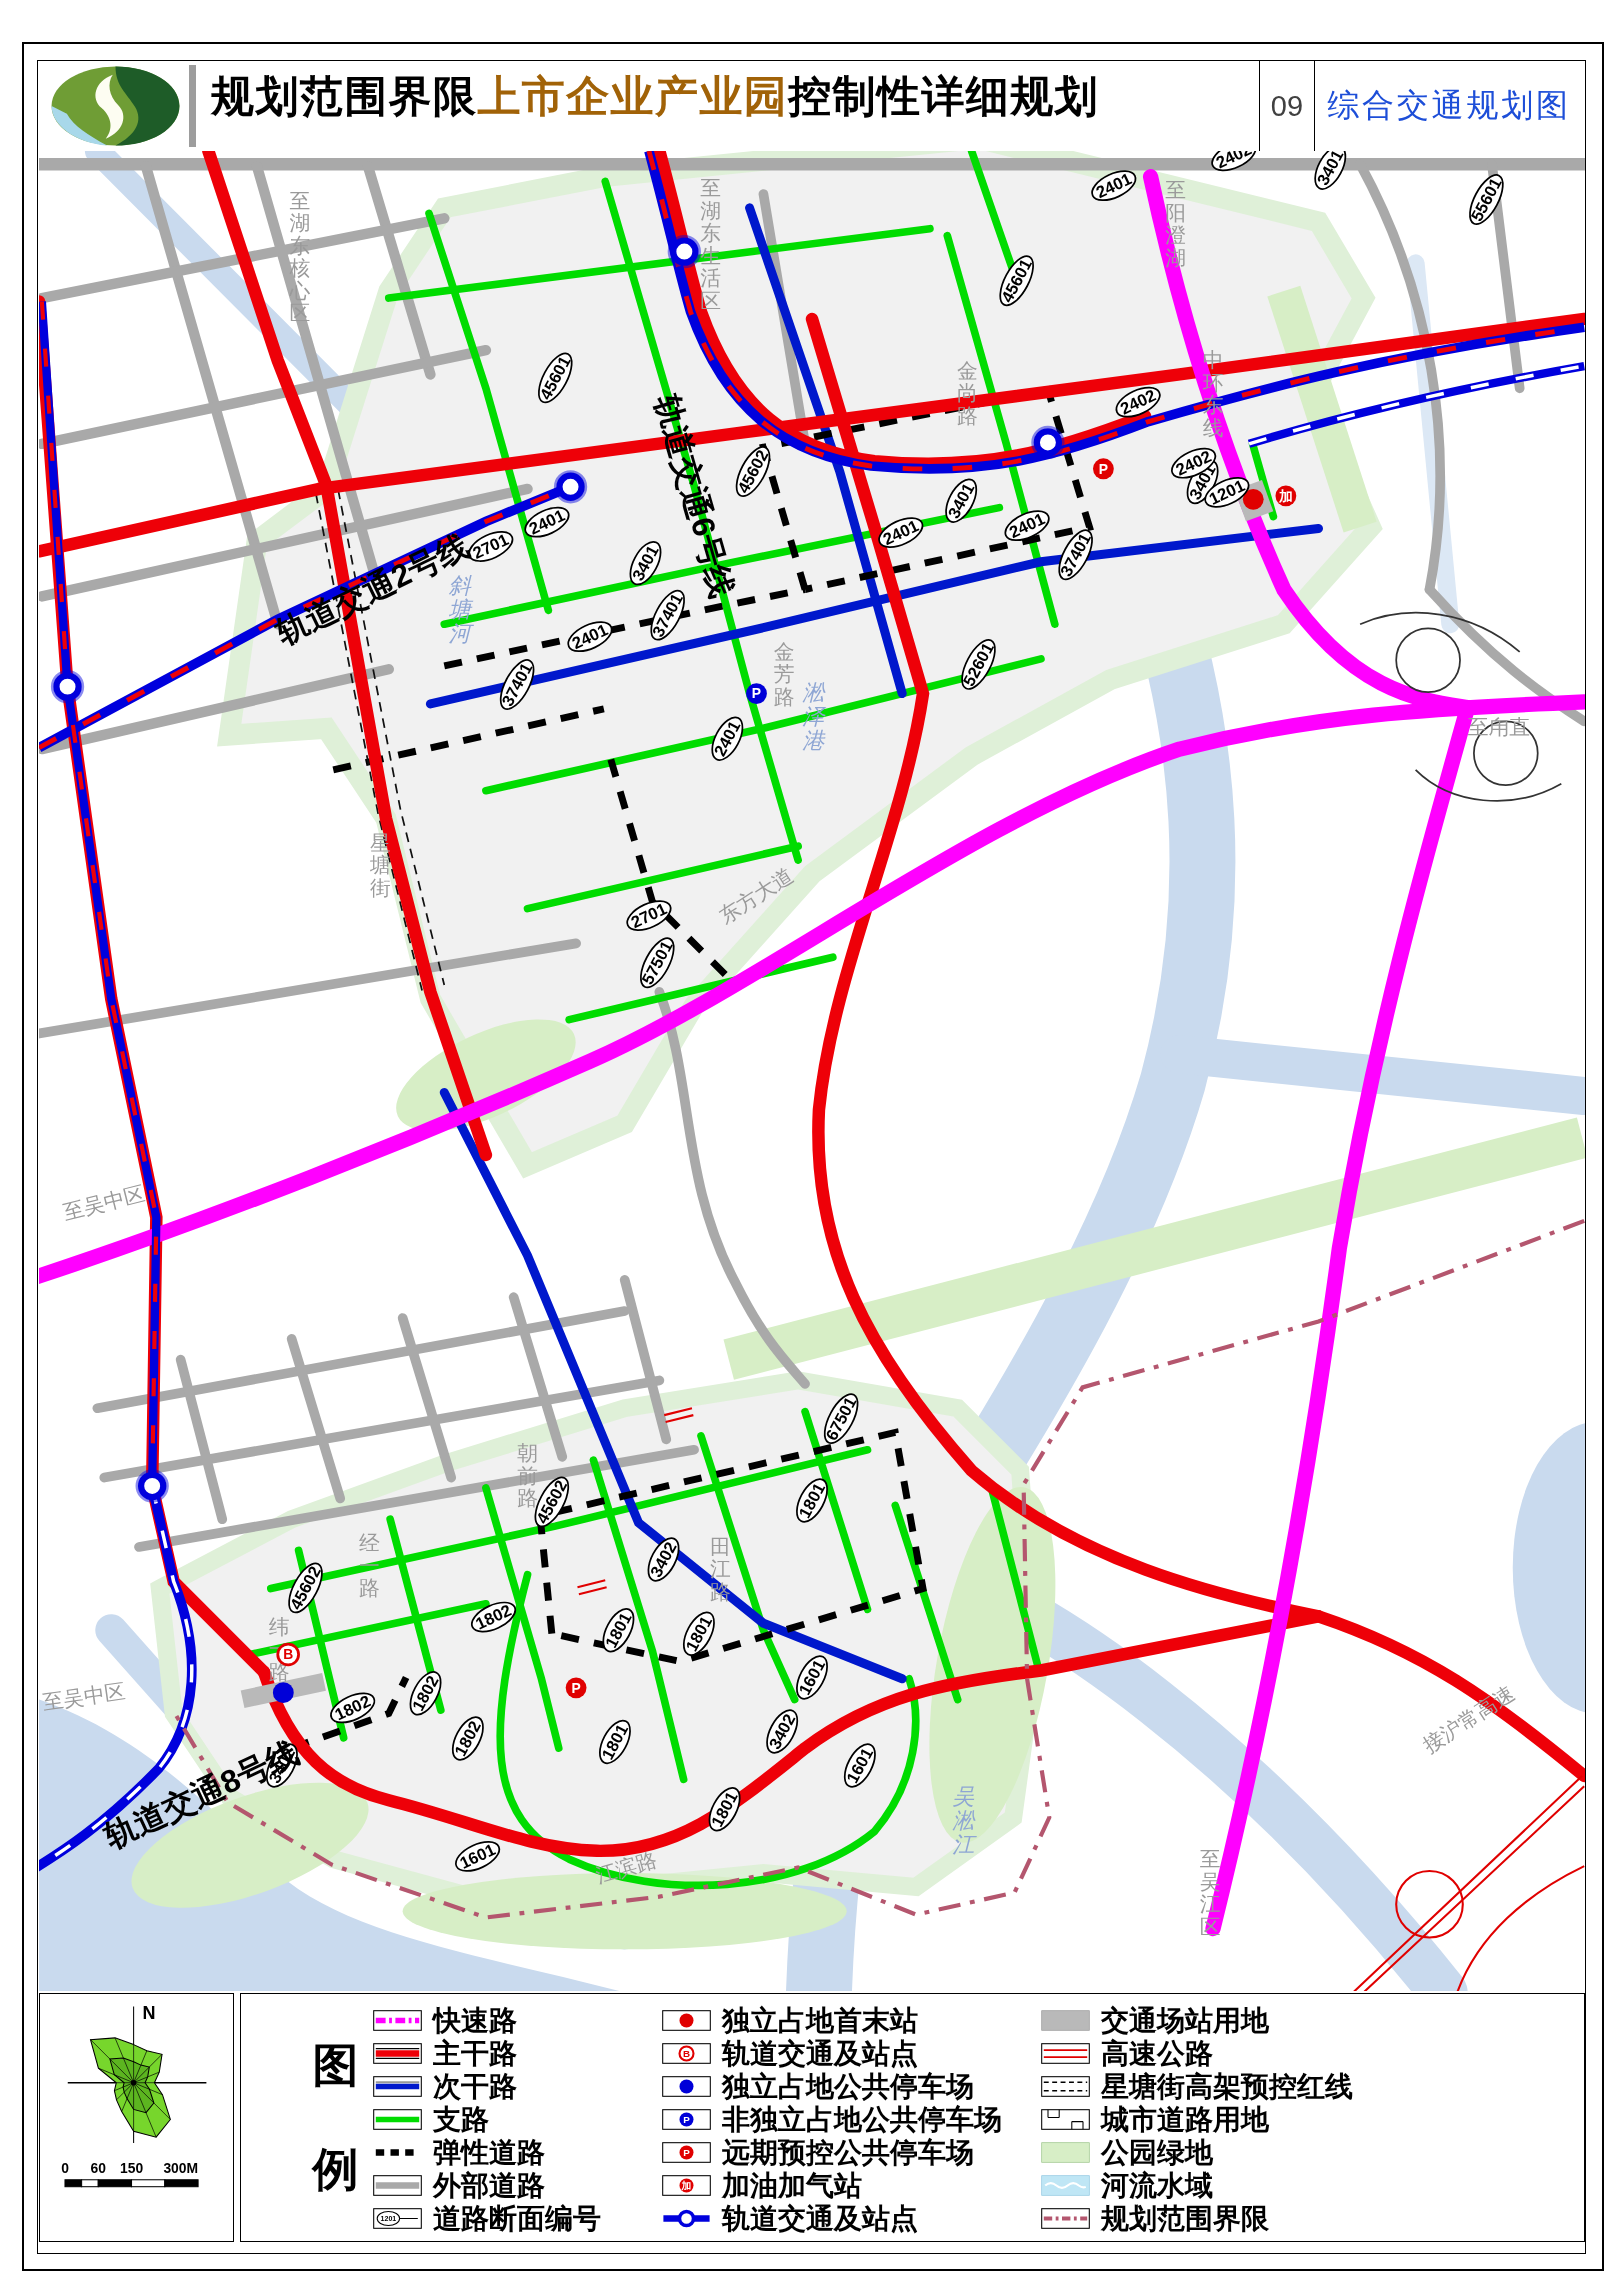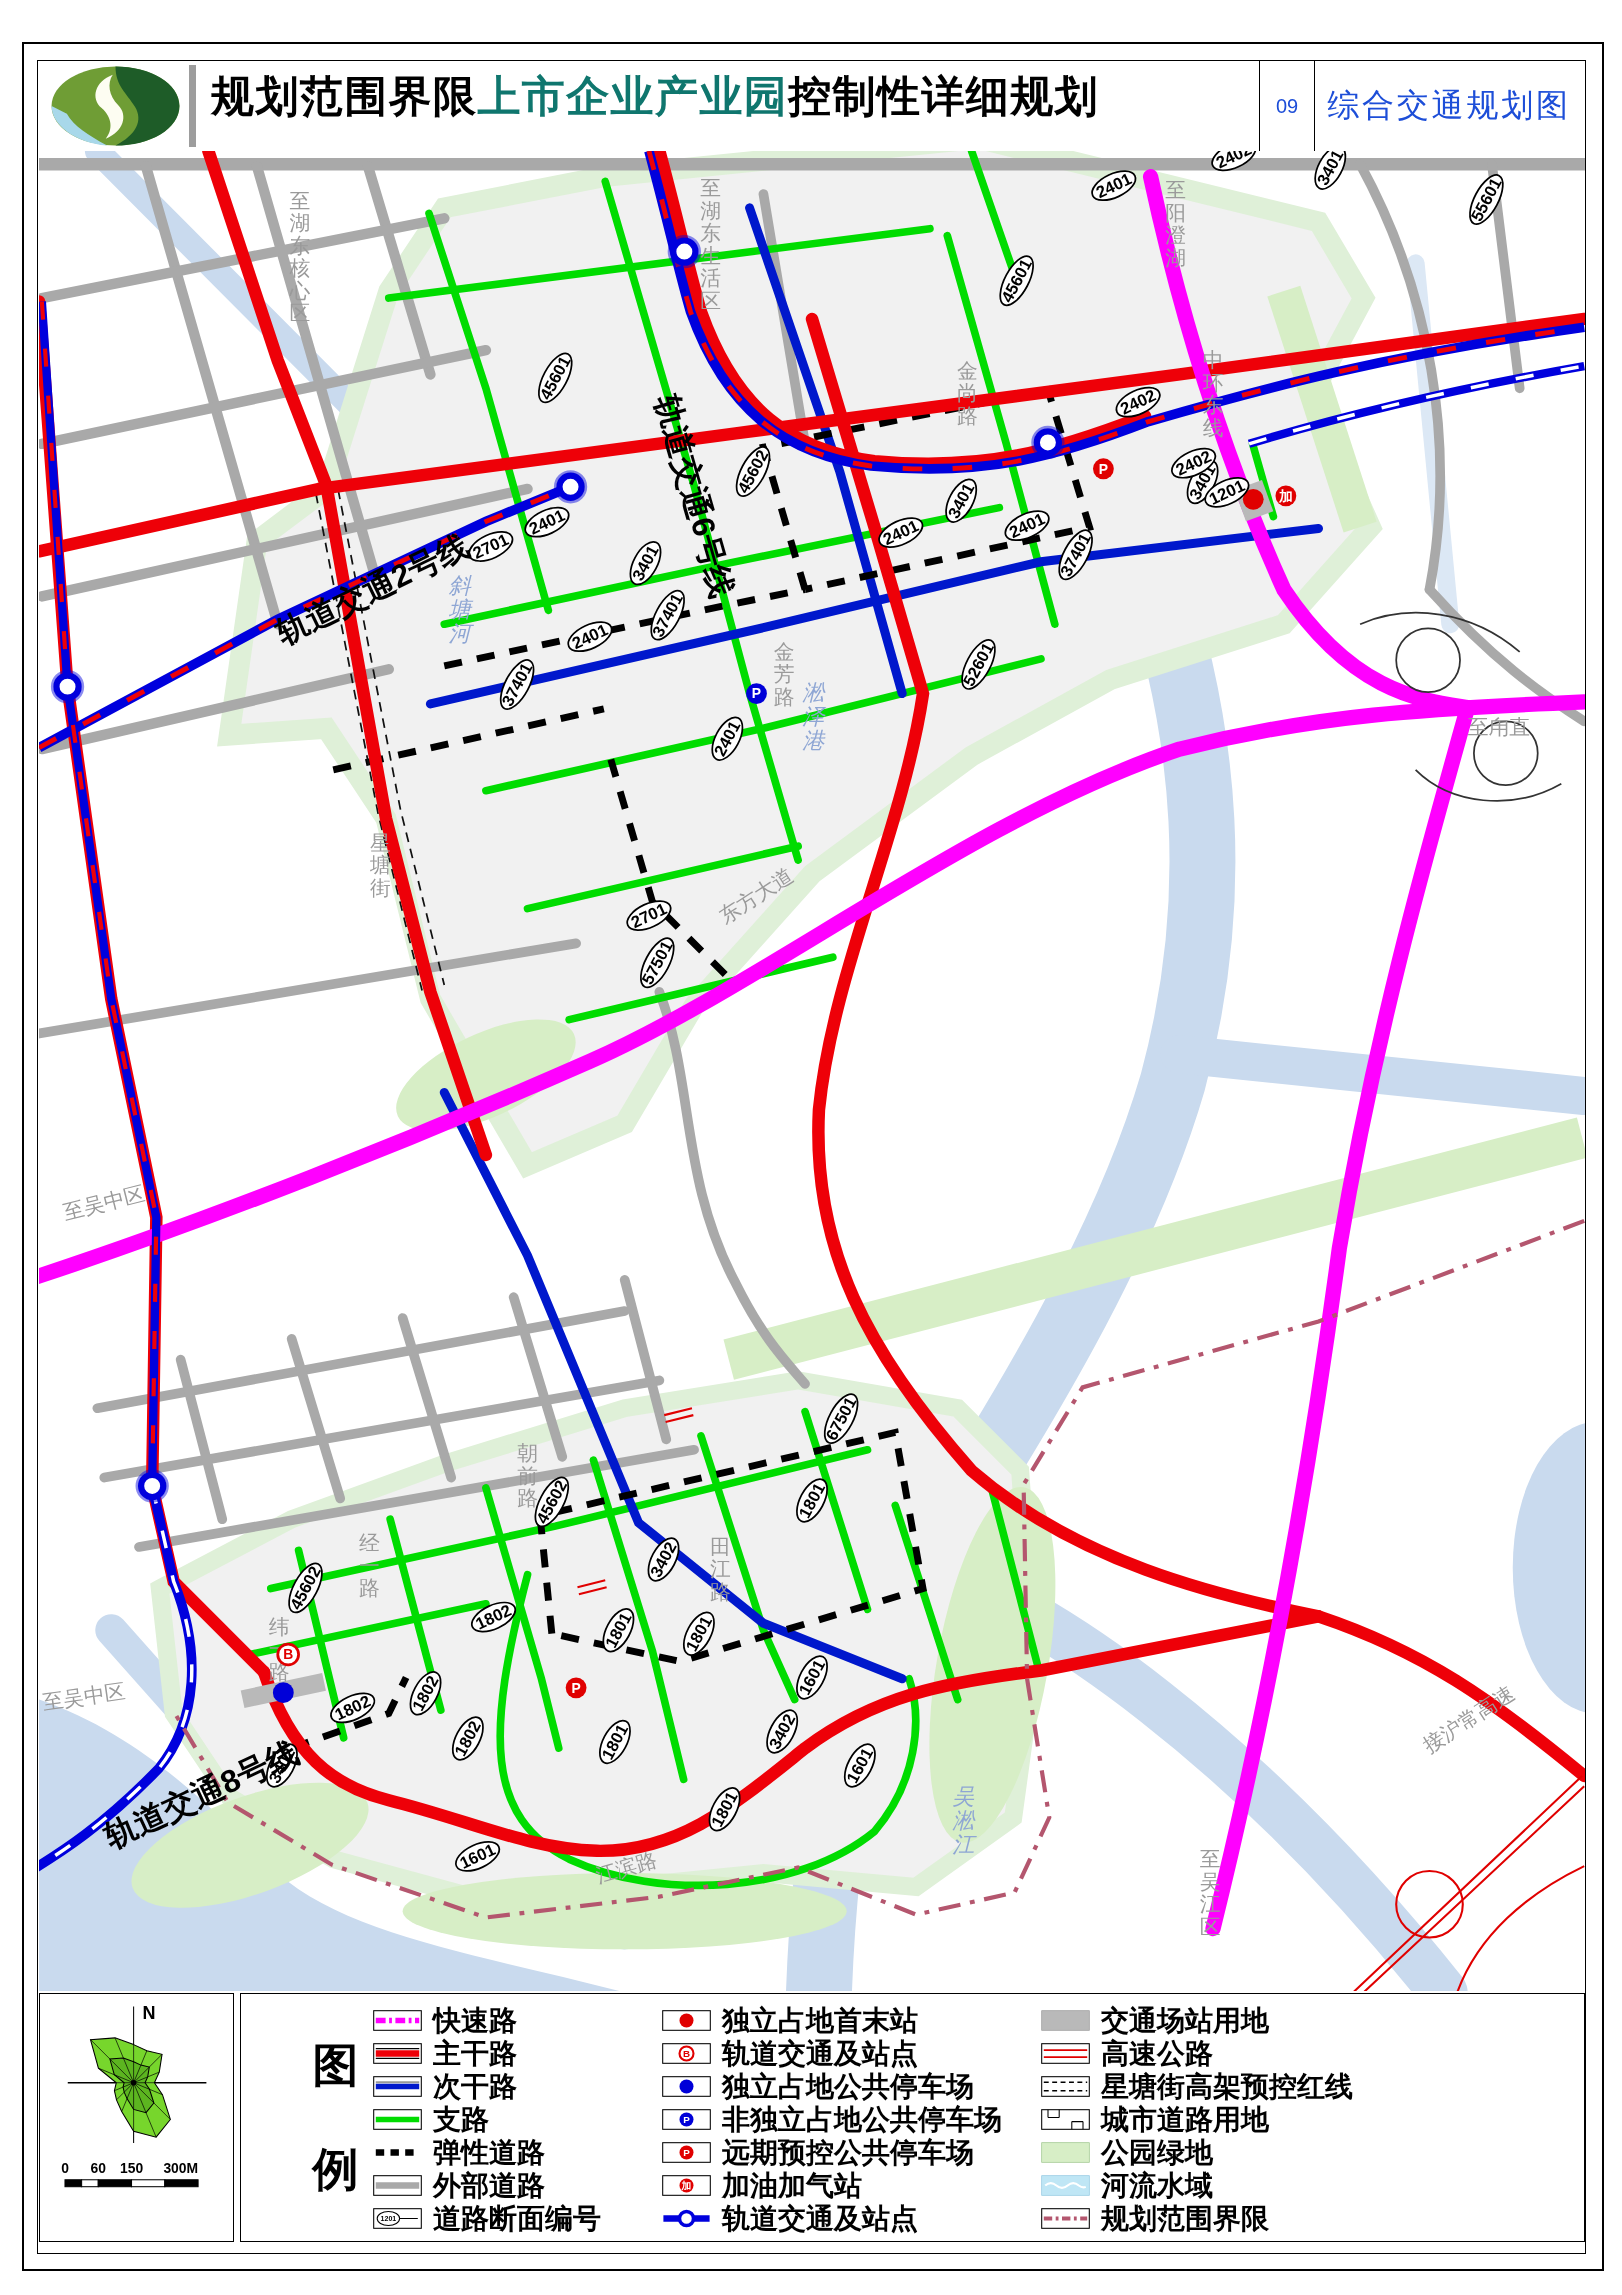--- a/index.html
+++ b/index.html
@@ -7,25 +7,25 @@
         font-family:"Liberation Sans","DejaVu Sans",sans-serif;}
   .frame-outer{position:absolute;left:22px;top:42px;width:1578px;height:2225px;border:2.8px solid #000;}
   .frame-inner{position:absolute;left:37px;top:60px;width:1547px;height:2192px;border:1.4px solid #000;}
   
   .header{position:absolute;left:39px;top:61px;width:1544px;height:90px;background:#fff;}
   .header .hline{position:absolute;left:0;bottom:-1.4px;width:100%;height:1.4px;background:#000;}
   .logo{position:absolute;left:7px;top:4.2px;width:139px;height:82px;}
   .graybar{position:absolute;left:150px;top:4.2px;width:7px;height:82px;background:#9d9d9d;}
   .titlewrap{position:absolute;left:172px;top:5.5px;width:1075px;height:80px;}
   .title-zh{position:absolute;left:0;top:1.4px;font-size:43px;font-weight:bold;color:#000;letter-spacing:1.4px;white-space:nowrap;}
-  .title-zh .red{color:#0f766e;}
+  .title-zh .red{color:#a16207;}
   .title-en{position:absolute;left:1.4px;top:54px;font-size:16px;color:#8f8f8f;letter-spacing:3.5px;white-space:nowrap;font-weight:bold;}
   .vdiv1{position:absolute;left:1220px;top:0;width:1.4px;height:90px;background:#000;}
   .vdiv2{position:absolute;left:1275px;top:0;width:1.4px;height:90px;background:#000;}
-  .sheetno{position:absolute;left:1221px;top:0;width:54px;height:90px;display:flex;align-items:center;justify-content:center;font-size:20px;color:#1d4ed8;}
+  .sheetno{position:absolute;left:1221px;top:0;width:54px;height:90px;display:flex;align-items:center;justify-content:center;font-size:29px;color:#404040;}
   .sheetname{position:absolute;left:1276px;top:0;width:268px;height:90px;display:flex;align-items:center;justify-content:center;font-size:32px;font-weight:normal;color:#1d4ed8;letter-spacing:2.8px;}
   
   .map{position:absolute;left:39px;top:151px;width:1546px;height:1840px;background:#fff;overflow:hidden;}
   .map svg{display:block;}
   
   .legendband{position:absolute;left:39px;top:1992px;width:1546px;height:250px;background:#fff;}
   .rosebox{position:absolute;left:0px;top:1.4px;width:193px;height:247px;border:1.4px solid #000;}
   .legendbox{position:absolute;left:201px;top:1.4px;width:1343px;height:247px;border:1.4px solid #000;}
   .legtitle{position:absolute;left:67px;top:19.4px;width:55px;height:208px;display:flex;flex-direction:column;justify-content:space-around;align-items:center;}
   .legtitle span{font-size:46px;font-weight:bold;color:#000;}

